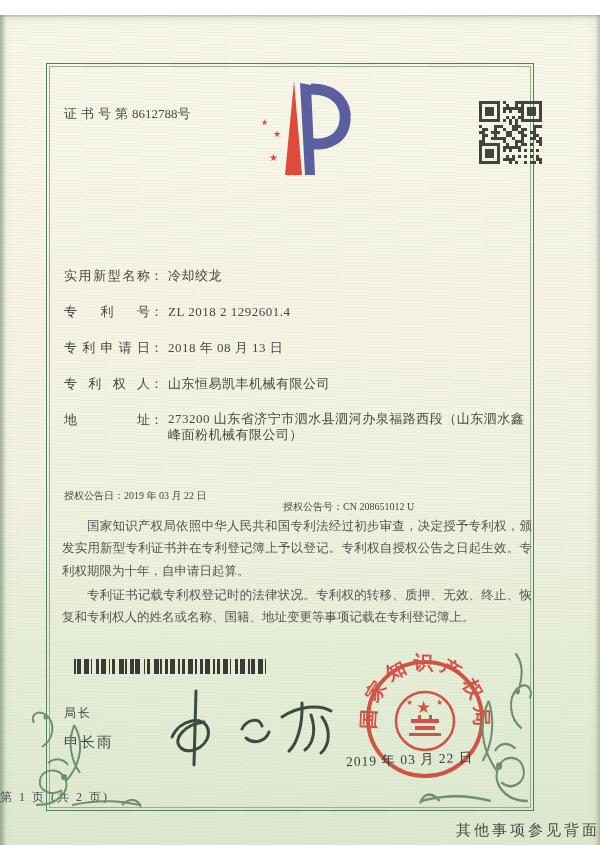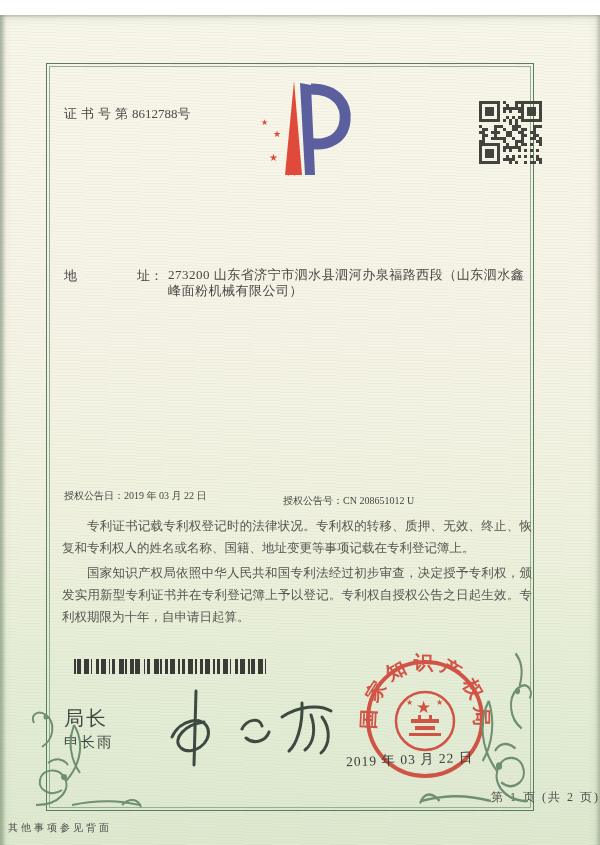--- a/index.html
+++ b/index.html
@@ -20,33 +20,33 @@
   .title{position:absolute;left:0;right:0;top:176px;margin:0;text-align:center;
     font-size:30px;font-weight:600;color:#3e3e3c;letter-spacing:11px;text-indent:11px;}
   .fields{position:absolute;left:64px;top:252px;width:468px;font-size:13px;color:#474743;}
   .frow{height:36px;line-height:17px;}
   .frow.addr{height:58px;}
   .flabel{display:inline-block;width:86px;text-align:justify;text-align-last:justify;vertical-align:top;}
   .colon{margin-right:5px;vertical-align:top;}
   .fvalue{letter-spacing:.5px;vertical-align:top;}
   .fvalue.wrap{display:inline-block;width:360px;line-height:16px;}
   .grant-row{position:absolute;left:64px;top:474px;width:468px;font-size:10px;color:#474743;}
-  .grant-pair.right{position:absolute;left:219px;top:5px;text-align:center;}
+  .grant-pair.right{position:absolute;left:219px;top:11px;text-align:center;}
   .paras{position:absolute;left:62px;top:500px;width:470px;font-size:12.5px;line-height:1.78;
     color:#565650;text-align:justify;}
   .paras p{margin:0 0 2px 0;text-indent:2em;}
   .barcode{position:absolute;left:74px;top:644px;height:15px;}
   .barcode span{position:absolute;top:0;bottom:0;background:#3a3a36;}
-  .signer-title{position:absolute;left:64px;top:690px;font-size:20px;color:#3f4a42;letter-spacing:2px;}
+  .signer-title{position:absolute;left:64px;top:690px;font-size:12px;color:#3f4a42;letter-spacing:2px;}
   .signer-name{position:absolute;left:64px;top:718px;font-size:14.5px;color:#3f4a42;letter-spacing:2px;}
   .signature{position:absolute;left:150px;top:662px;}
   .seal{position:absolute;left:356px;top:638px;opacity:.9;}
   .seal-date{position:absolute;left:346px;top:736px;font-size:13.5px;color:#3a3a38;letter-spacing:1px;transform:rotate(-2deg);z-index:6;}
-  .page-num{position:absolute;left:0;right:0;top:774px;text-align:right;font-size:12px;color:#4c4c48;letter-spacing:2px;}
-  .back-note{position:absolute;left:8px;right:0;top:806px;text-align:left;font-size:10px;color:#4c4c48;letter-spacing:3px;}
+  .page-num{position:absolute;left:0;right:0;top:774px;text-align:left;font-size:12px;color:#4c4c48;letter-spacing:2px;}
+  .back-note{position:absolute;left:0;right:0;top:806px;text-align:right;font-size:15px;color:#4c4c48;letter-spacing:3px;}
   .ornament{position:absolute;z-index:5;}
   .orn-left{left:28px;top:670px;}
   .orn-right{left:418px;top:636px;transform:scaleX(-1);}
 </style>
 </head>
 <body>
 
 <div class="page">
   <div class="texture"></div>
   <div class="frame"></div>
@@ -281,37 +281,49 @@
           <rect x="36" y="60" width="3" height="3"></rect>
           <rect x="45" y="60" width="3" height="3"></rect>
           <rect x="51" y="60" width="3" height="3"></rect>
           <rect x="54" y="60" width="3" height="3"></rect>
           <rect x="60" y="60" width="3" height="3"></rect>
         </g>
       </svg></div>
 
 
   <div class="fields">
+    <div class="frow">
+      <span class="flabel">实用新型名称</span><span class="colon">：</span><span class="fvalue">冷却绞龙</span>
+    </div>
+    <div class="frow">
+      <span class="flabel">专利号</span><span class="colon">：</span><span class="fvalue">ZL 2018 2 1292601.4</span>
+    </div>
+    <div class="frow">
+      <span class="flabel">专利申请日</span><span class="colon">：</span><span class="fvalue">2018 年 08 月 13 日</span>
+    </div>
+    <div class="frow">
+      <span class="flabel">专利权人</span><span class="colon">：</span><span class="fvalue">山东恒易凯丰机械有限公司</span>
+    </div>
     <div class="frow addr">
       <span class="flabel">地址</span><span class="colon">：</span><span class="fvalue wrap">273200 山东省济宁市泗水县泗河办泉福路西段（山东泗水鑫峰面粉机械有限公司）</span>
     </div>
   </div>
 
   <div class="grant-row">
     <span class="grant-pair">
       <span>授权公告日</span><span>：</span><span>2019 年 03 月 22 日</span>
     </span>
     <span class="grant-pair right">
       <span>授权公告号</span><span>：</span><span>CN 208651012 U</span>
     </span>
   </div>
 
   <div class="paras">
+    <p>国家知识产权局依照中华人民共和国专利法经过初步审查，决定授予专利权，颁发实用新型专利证书并在专利登记簿上予以登记。专利权自授权公告之日起生效。专利权期限为十年，自申请日起算。</p>
     <p>专利证书记载专利权登记时的法律状况。专利权的转移、质押、无效、终止、恢复和专利权人的姓名或名称、国籍、地址变更等事项记载在专利登记簿上。</p>
-    <p>国家知识产权局依照中华人民共和国专利法经过初步审查，决定授予专利权，颁发实用新型专利证书并在专利登记簿上予以登记。专利权自授权公告之日起生效。专利权期限为十年，自申请日起算。</p>
   </div>
 
   <div class="barcode" style="width: 195.5px;">
       <span style="left:0.0px;width:1.7px"></span>
       <span style="left:3.3px;width:3.4px"></span>
       <span style="left:9.9px;width:5.1px"></span>
       <span style="left:16.6px;width:1.7px"></span>
       <span style="left:21.5px;width:3.4px"></span>
       <span style="left:26.5px;width:5.1px"></span>
       <span style="left:34.8px;width:1.7px"></span>

